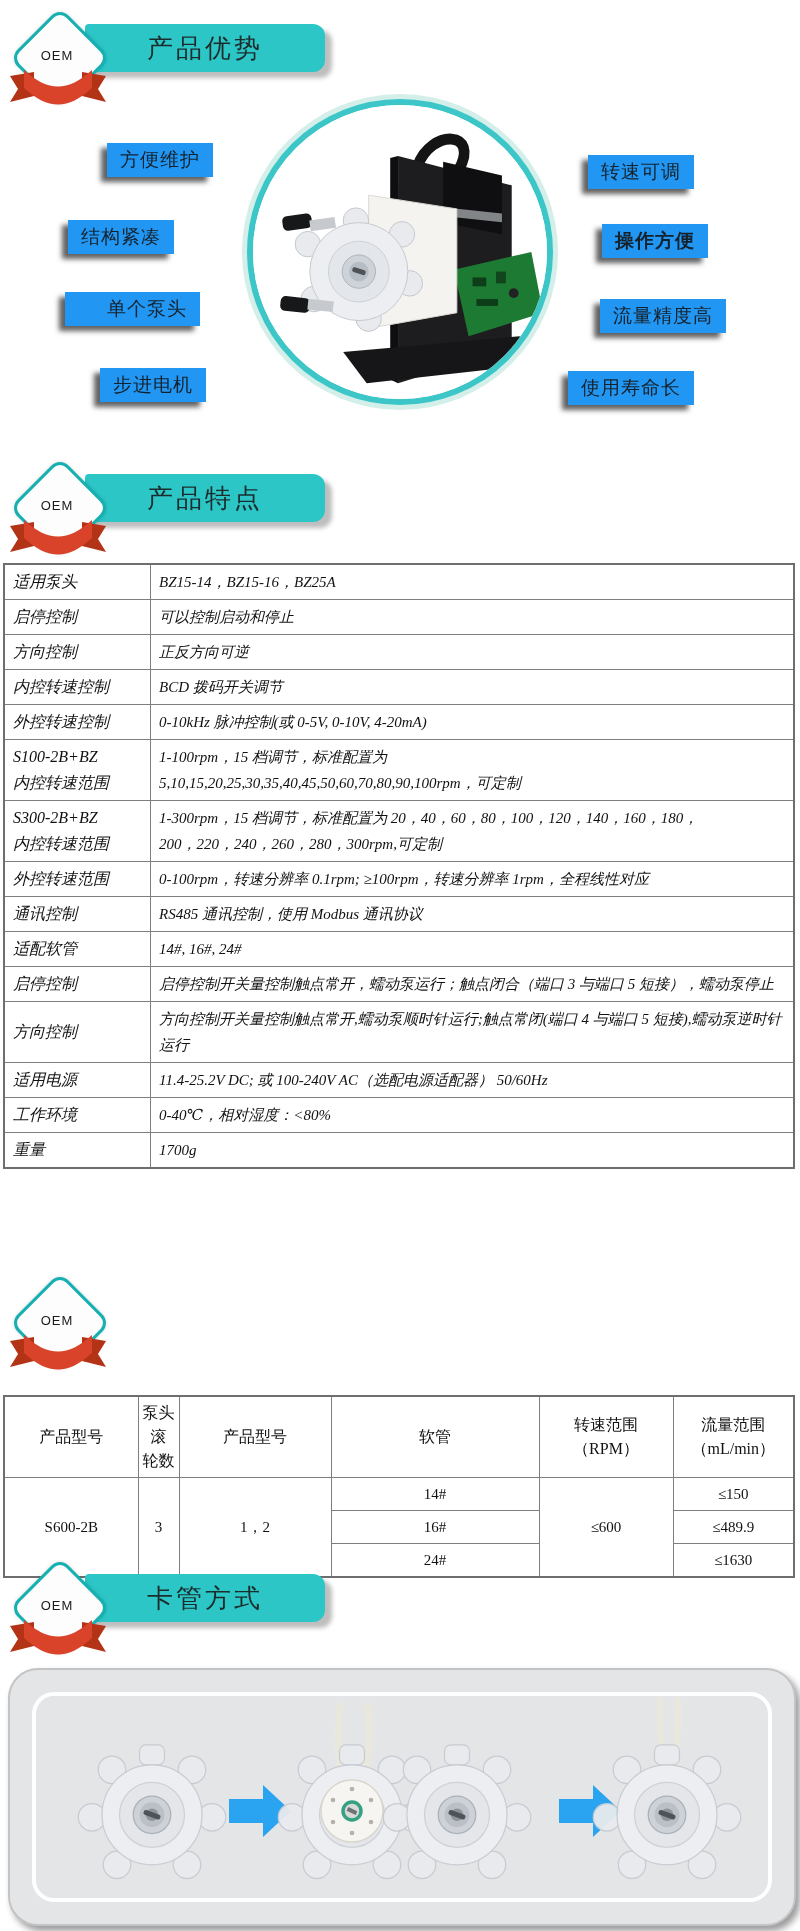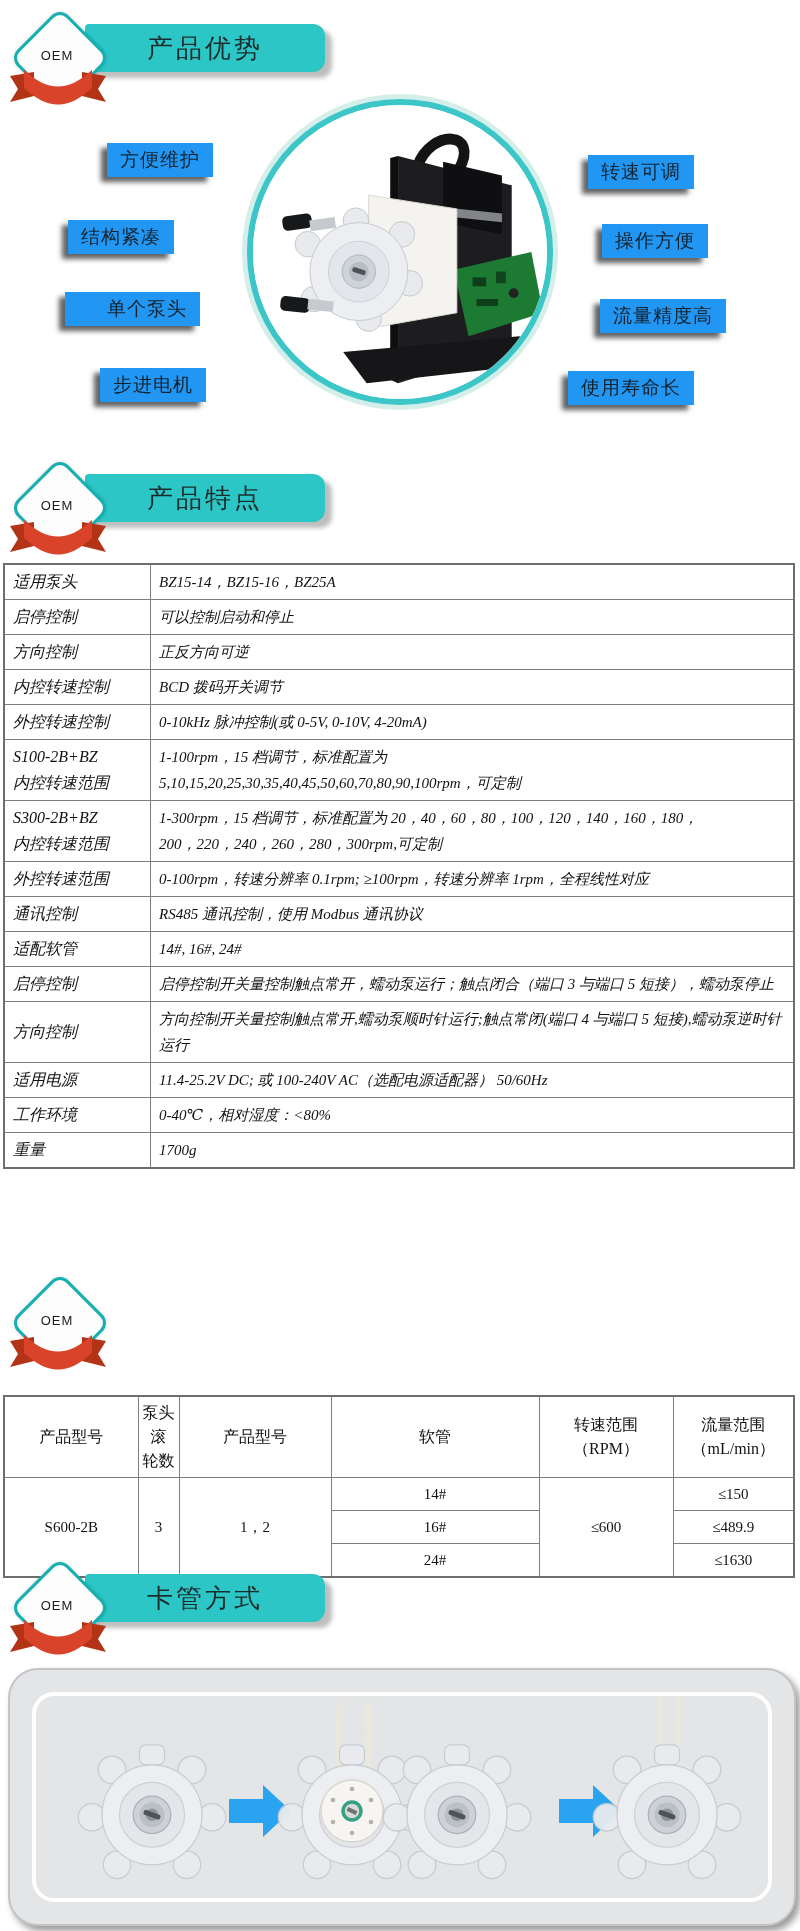--- a/index.html
+++ b/index.html
@@ -113,21 +113,21 @@
       <rect x="58" y="116" width="26" height="11" fill="#c6cace" transform="rotate(-8 71 121)"></rect>
       <rect x="56" y="199" width="26" height="11" fill="#c6cace" transform="rotate(6 69 204)"></rect>
     </svg>
   </div>
 
   <div class="tag" style="left:107px;top:143px;">方便维护</div>
   <div class="tag" style="left:68px;top:220px;">结构紧凑</div>
   <div class="tag" style="left:65px;top:292px;padding-left:42px;">单个泵头</div>
   <div class="tag" style="left:100px;top:368px;">步进电机</div>
   <div class="tag" style="left:588px;top:155px;">转速可调</div>
-  <div class="tag" style="left:602px;top:224px;">操作方便</div>
+  <div class="tag" style="left:602px;top:224px;font-weight:bold;">操作方便</div>
   <div class="tag" style="left:600px;top:299px;">流量精度高</div>
   <div class="tag" style="left:568px;top:371px;">使用寿命长</div>
 
   <div class="hdr" style="top:450px;">
     <div class="banner">产品特点</div>
     <div class="diamond"></div>
     <svg class="ribbon" width="96" height="46" viewBox="0 0 96 46">
       <polygon points="0,14 24,10 24,34 0,40 8,27" fill="#b33317"></polygon>
       <polygon points="96,14 72,10 72,34 96,40 88,27" fill="#b33317"></polygon>
       <path d="M14,8 C38,30 58,30 82,8 L82,26 C58,48 38,48 14,26 Z" fill="#d8432a"></path>

